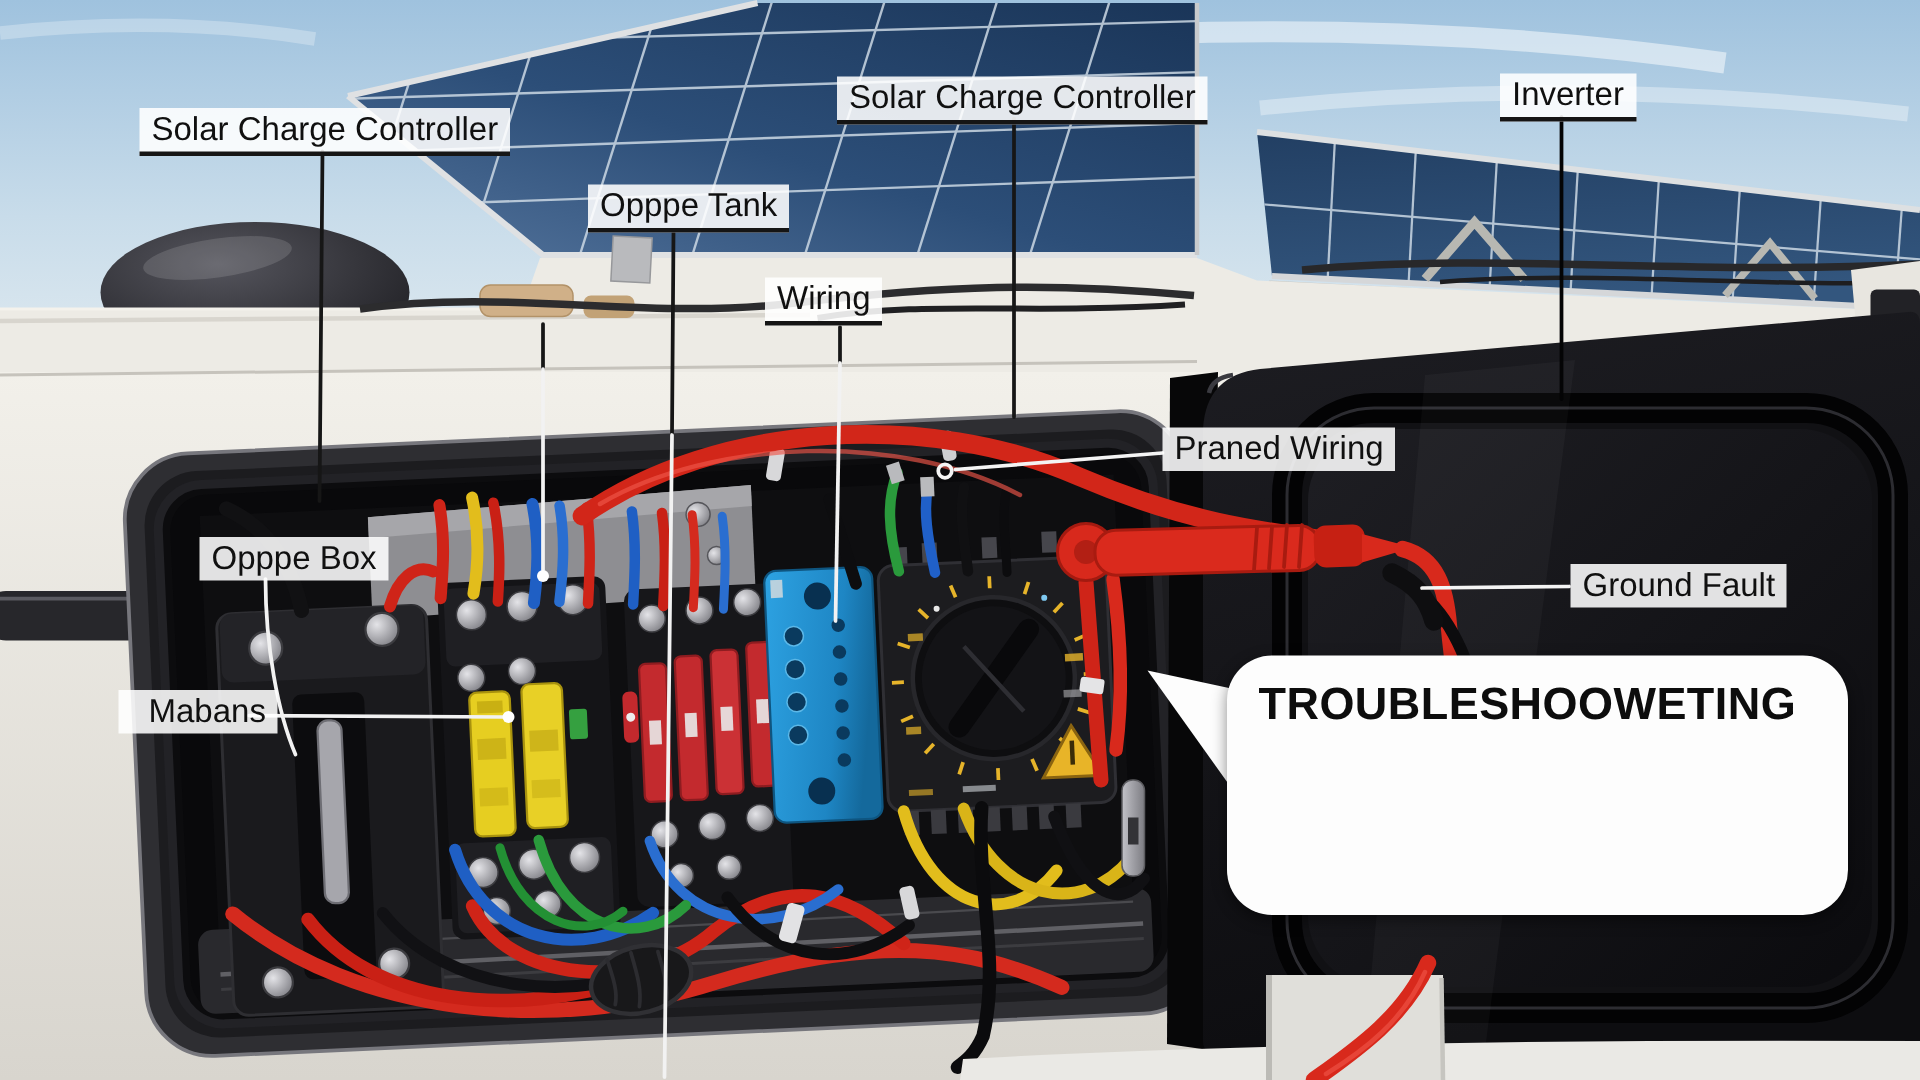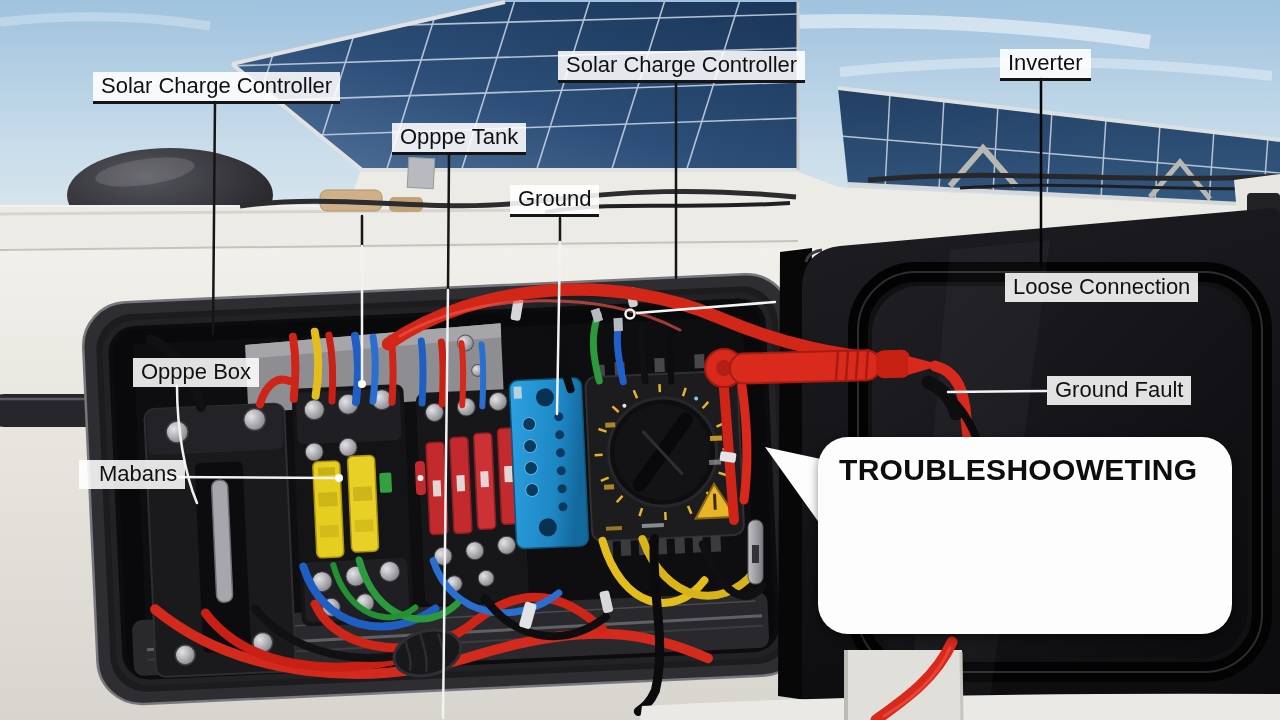--- a/index.html
+++ b/index.html
@@ -6,21 +6,21 @@
   .stage{position:relative;width:1280px;height:720px;overflow:hidden;background:#cfe0ec;font-family:"Liberation Sans",sans-serif;}
   .scene{position:absolute;left:0;top:0;z-index:1;}
   .plabel{
     position:absolute;z-index:3;white-space:nowrap;
     background:rgba(255,255,255,0.88);color:#101010;
     font-size:22px;line-height:26px;padding:1px 8px 2px 8px;
     font-family:"Liberation Sans",sans-serif;
   }
   .plabel.u{border-bottom:3px solid #151515;}
   .callout{
-    position:absolute;z-index:3;left:818px;top:437px;width:414px;height:197px;
+    position:absolute;z-index:3;left:818px;top:437px;width:414px;height:173px;
     background:#fdfdfd;border-radius:30px;box-shadow:0 3px 10px rgba(0,0,0,0.45);
   }
   .callout-title{
     margin:16px 0 0 21px;font-size:30px;font-weight:bold;color:#0d0d0d;letter-spacing:0.3px;
   }
   .callout-list{list-style:none;margin:13px 0 0 0;padding:0;}
   .callout-list li{position:relative;padding-left:57px;margin-bottom:14px;font-size:23px;line-height:24px;color:#1c1c1c;}
   .callout-list .dot{position:absolute;left:34px;top:7px;width:11px;height:11px;border-radius:50%;background:#2aa096;}
 </style>
 </head>
@@ -419,22 +419,22 @@
     <path d="M177,386 C177,430 185,475 197,503" stroke="#f2f2f2" stroke-width="2.5"></path>
     <path d="M166,477 L336,478" stroke="#f2f2f2" stroke-width="2.5"></path>
     <circle cx="339" cy="478" r="4" fill="#ffffff" stroke="none"></circle>
   </g>
 </svg>
 
 <div class="plabel u" style="left:93px;top:72px;">Solar Charge Controller</div>
 <div class="plabel u" style="left:558px;top:51px;">Solar Charge Controller</div>
 <div class="plabel u" style="left:1000px;top:49px;">Inverter</div>
 <div class="plabel u" style="left:392px;top:123px;">Opppe Tank</div>
-<div class="plabel u" style="left:510px;top:185px;">Ground</div>
-<div class="plabel" style="left:1005px;top:273px;">Loose Connection</div>
+<div class="plabel u" style="left:510px;top:185px;">Wiring</div>
+<div class="plabel" style="left:775px;top:285px;">Praned Wiring</div>
 <div class="plabel" style="left:1047px;top:376px;">Ground Fault</div>
 <div class="plabel" style="left:133px;top:358px;">Opppe Box</div>
 <div class="plabel" style="left:79px;top:460px;padding-left:20px;">Mabans</div>
 
 <div class="callout">
   <div class="callout-title">TROUBLESHOOWETING</div>
 </div>
 </div>
 
 </body></html>

